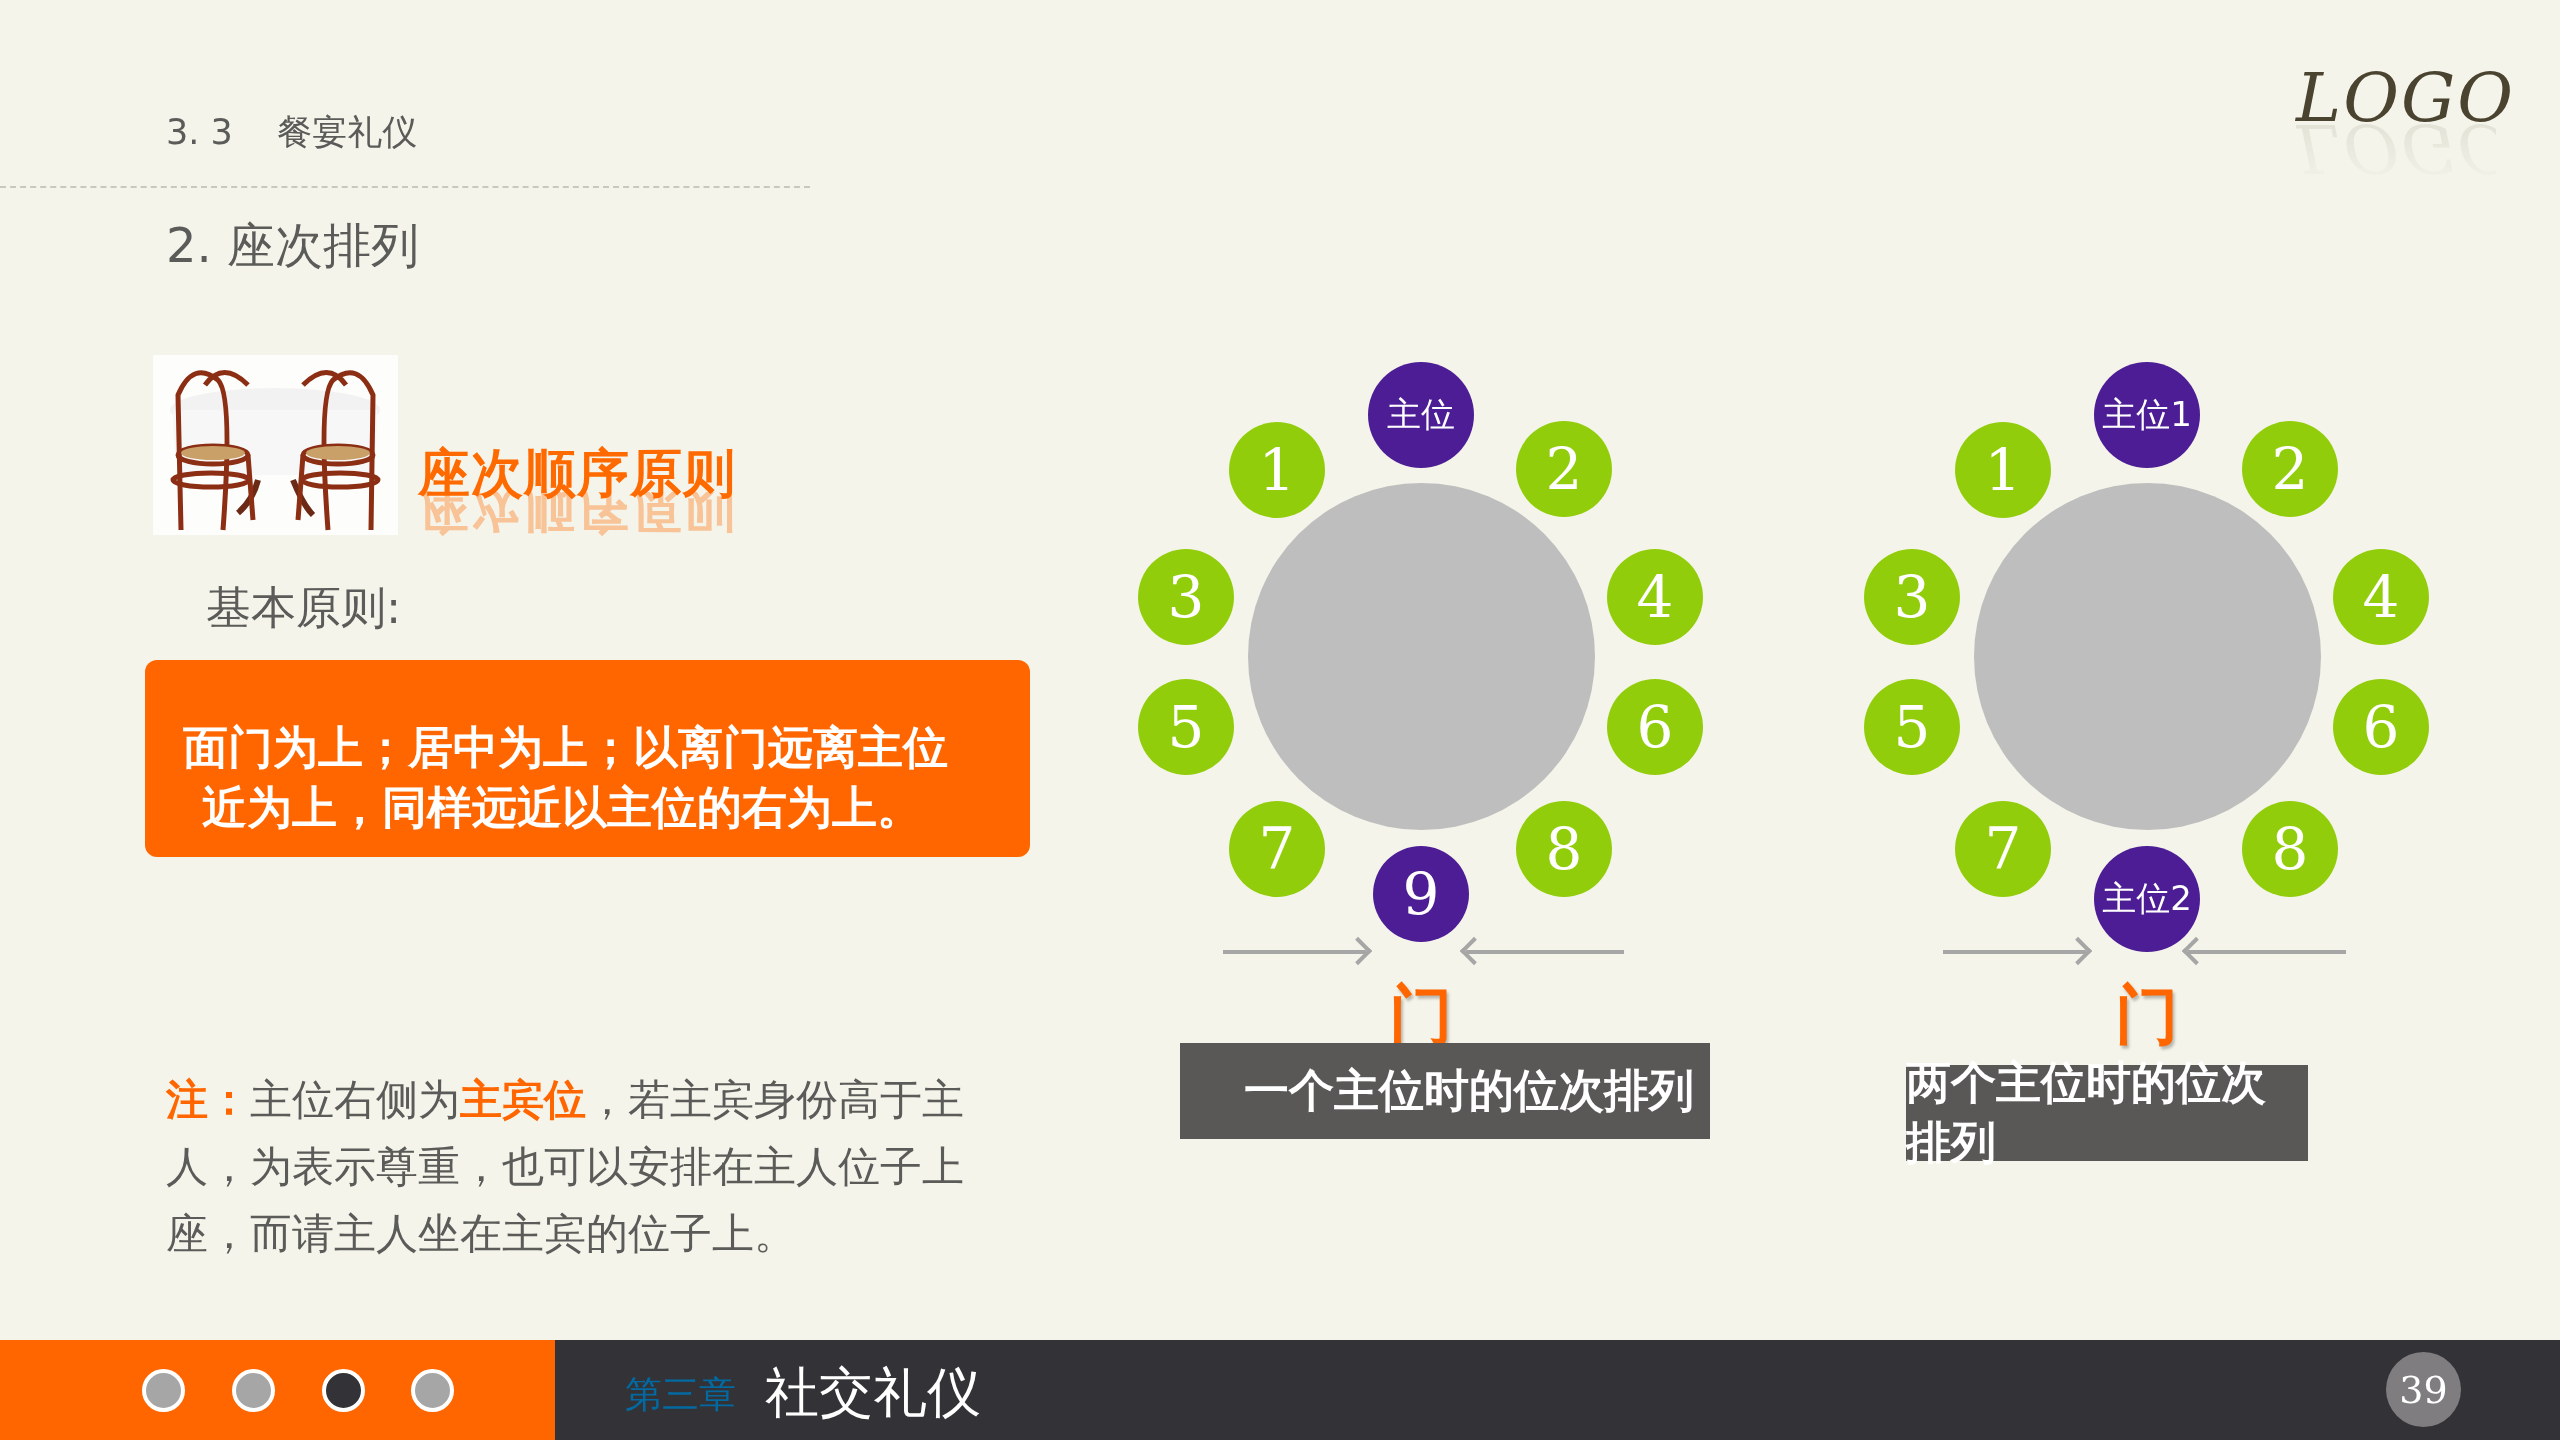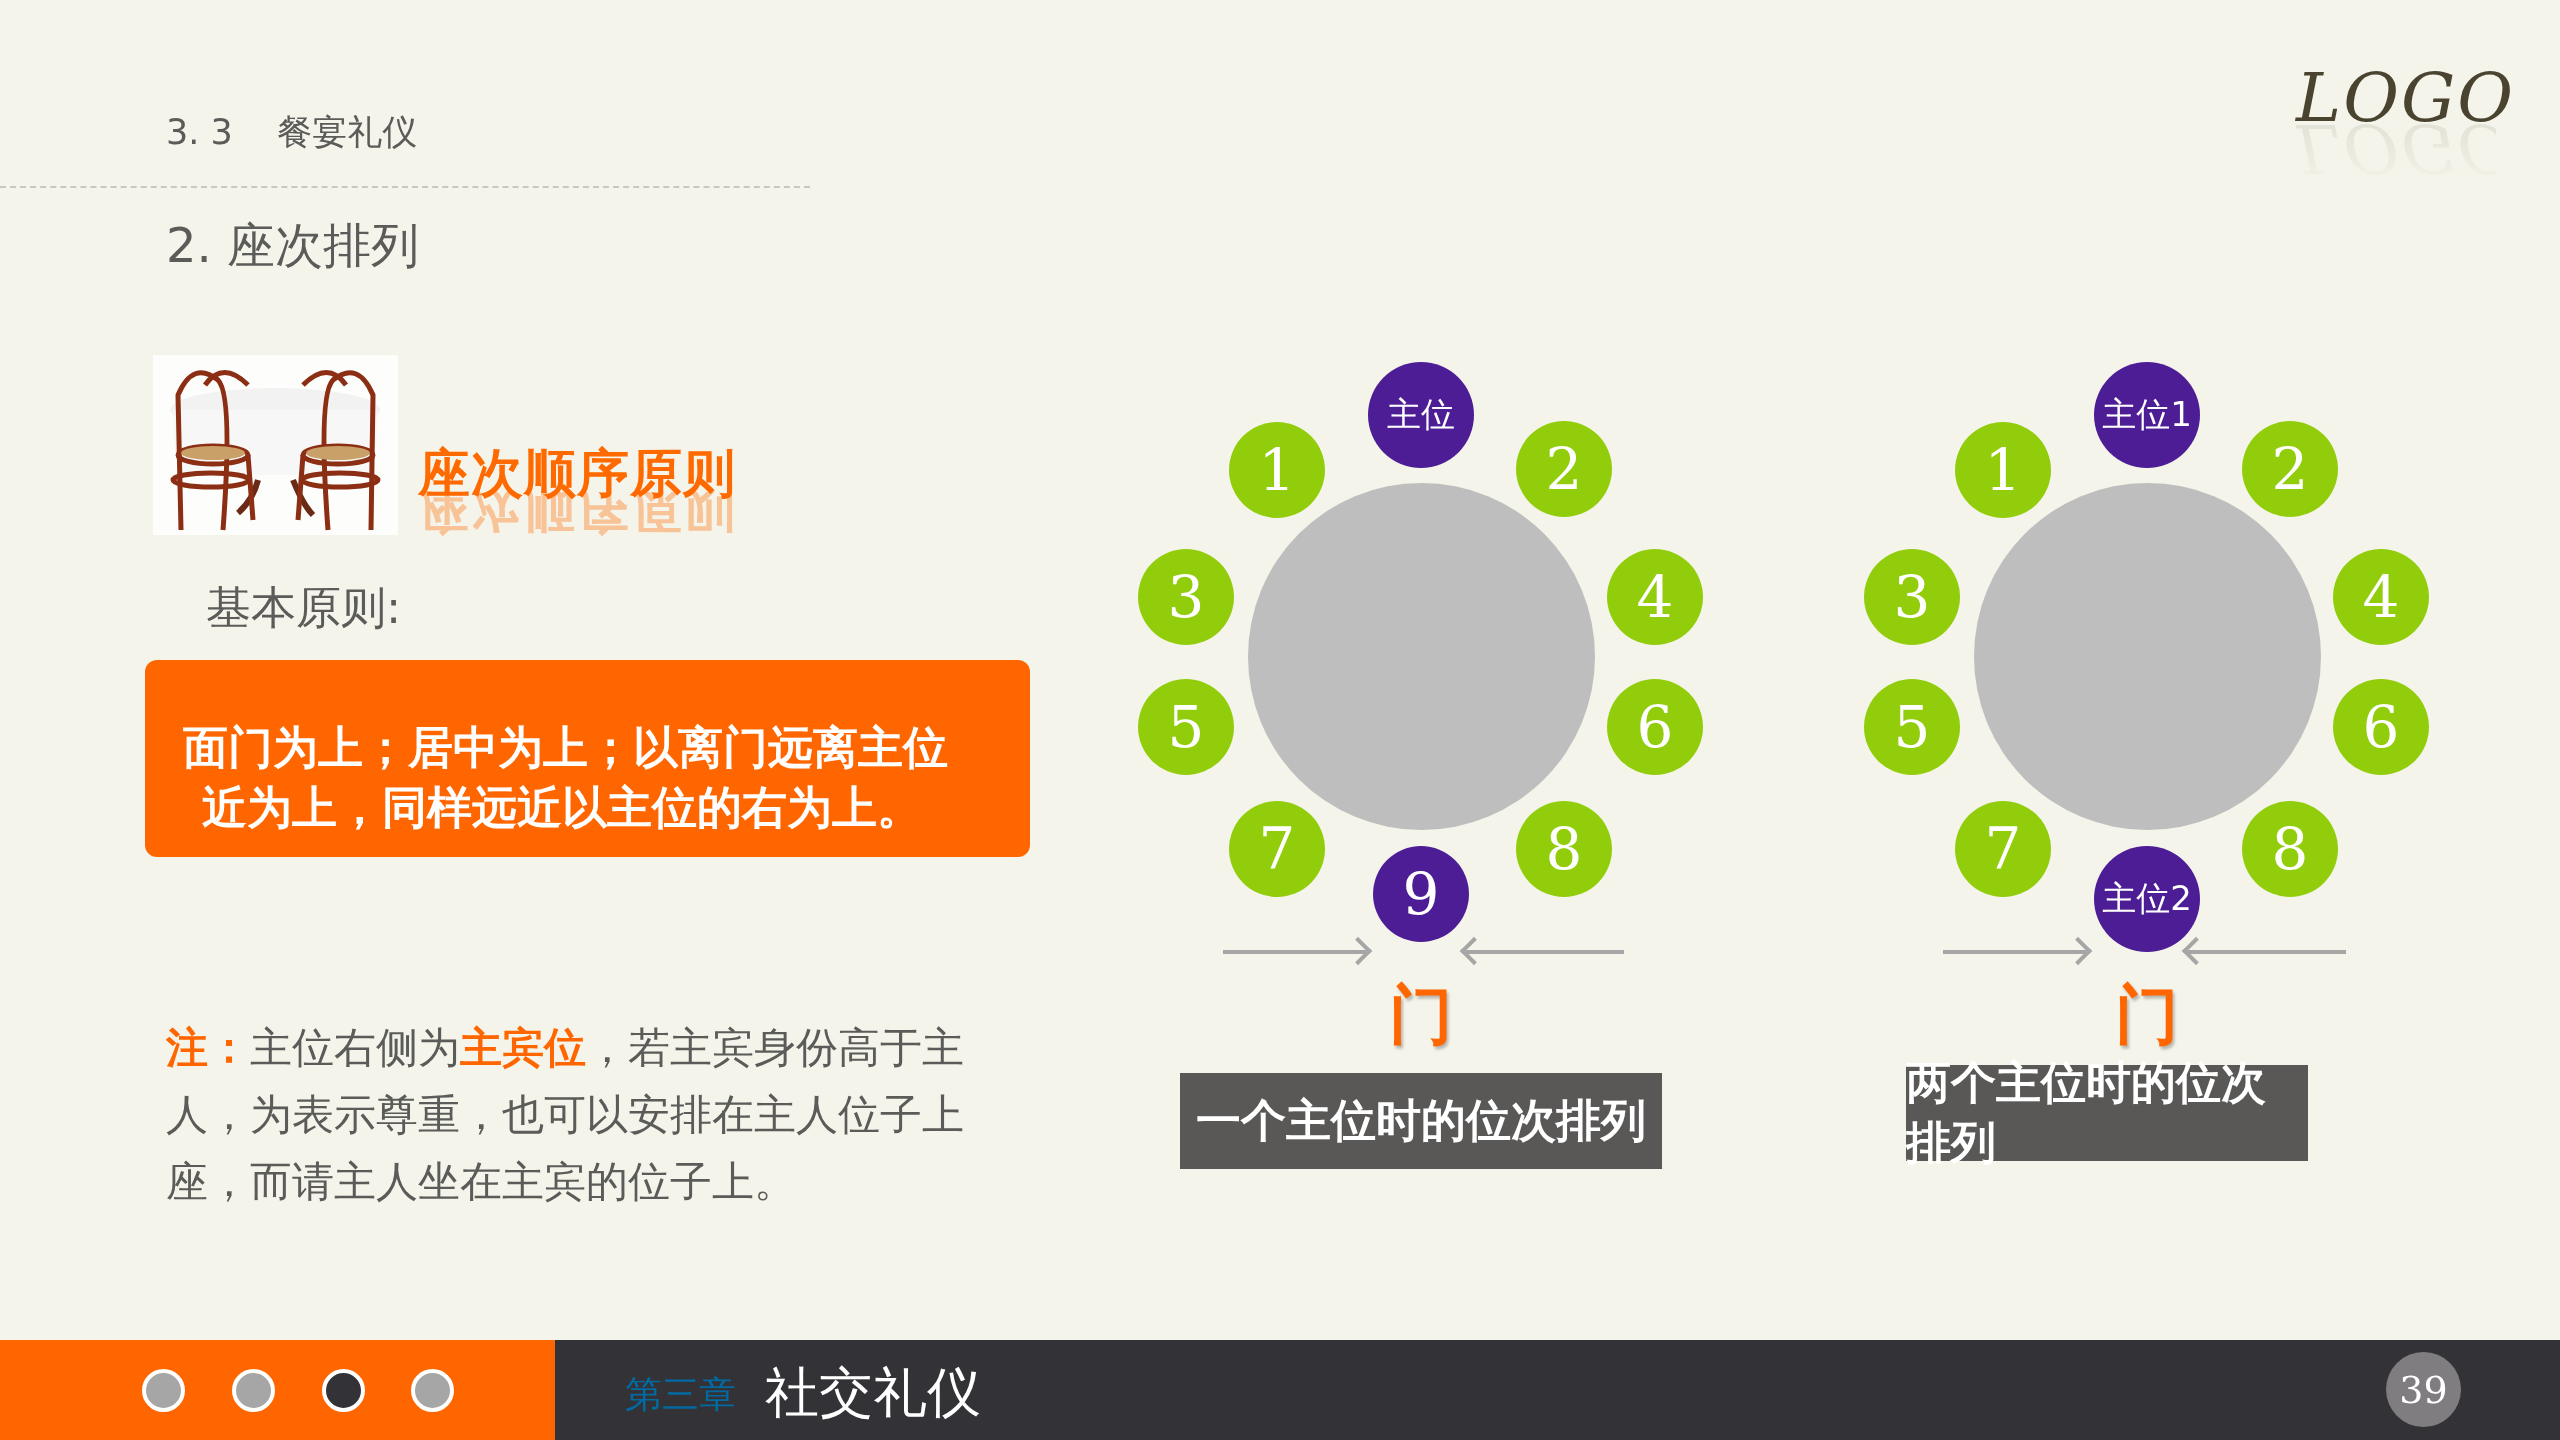--- a/index.html
+++ b/index.html
@@ -10,21 +10,21 @@
   .subtitle { left:166px; top:214px; font-size:48px; color:#5b5b59; line-height:62px; }
   .logo { left:2296px; top:58px; width:200px; height:120px; }
   .logo-text { font-family:"DejaVu Serif", serif; font-style:italic; font-size:68px; color:#4a4330; letter-spacing:2px; line-height:80px; }
   .logo-reflect { font-family:"DejaVu Serif", serif; font-style:italic; font-size:68px; color:#4a4330; letter-spacing:2px; line-height:80px; transform:scaleY(-1); opacity:0.12; margin-top:-30px; -webkit-mask-image:linear-gradient(to top, rgba(0,0,0,1), rgba(0,0,0,0)); }
   .chairs { left:153px; top:355px; width:245px; height:180px; background:#fdfdfb; overflow:hidden; }
   .principle-head { left:418px; top:440px; font-size:52px; font-weight:bold; color:#ff6a00; line-height:66px; letter-spacing:1px; }
   .principle-reflect { left:418px; top:492px; font-size:52px; font-weight:bold; color:#ff6a00; line-height:66px; letter-spacing:1px; transform:scaleY(-1); opacity:0.35; height:50px; overflow:hidden; }
   .basic-label { left:166px; top:578px; font-size:45px; color:#5b5b59; line-height:60px;margin-left:40px; }
   .rule-box { left:145px; top:660px; width:885px; height:197px; background:#ff6600; border-radius:12px; }
   .rule-line { position:absolute; color:#fff; font-weight:bold; font-size:45px; line-height:60px; white-space:nowrap; }
-  .note { left:166px; top:1014px; width:860px; font-size:42px; color:#5b5b59; line-height:67px; }
+  .note { left:166px; top:1066px; width:860px; font-size:42px; color:#5b5b59; line-height:67px; }
   .note .hl { color:#ff6600; font-weight:bold; }
   .seat { position:absolute; border-radius:50%; display:flex; align-items:center; justify-content:center; color:#fff; }
   .seat.green { background:#92cd0c; width:96px; height:96px; font-family:"DejaVu Serif", "Liberation Serif", serif; font-size:58px; }
   .seat.orange { background:#4c1d95; }
   .seat.big { width:106px; height:106px; font-size:34px; }
   .seat.num9 { width:96px; height:96px; font-family:"DejaVu Serif", "Liberation Serif", serif; font-size:58px; }
   .table { position:absolute; border-radius:50%; background:#bebebe; width:347px; height:347px; }
   .arrow { position:absolute; height:4px; background:#a6a6a6; }
   .arrow.right::after { content:""; position:absolute; right:-2px; top:-9px; width:16px; height:16px; border-top:4px solid #a6a6a6; border-right:4px solid #a6a6a6; transform:rotate(45deg); }
   .arrow.left::before { content:""; position:absolute; left:-2px; top:-9px; width:16px; height:16px; border-bottom:4px solid #a6a6a6; border-left:4px solid #a6a6a6; transform:rotate(45deg); }
@@ -93,21 +93,21 @@
   <div class="seat green" style="left:1138px; top:549px;">3</div>
   <div class="seat green" style="left:1607px; top:549px;">4</div>
   <div class="seat green" style="left:1138px; top:679px;">5</div>
   <div class="seat green" style="left:1607px; top:679px;">6</div>
   <div class="seat green" style="left:1229px; top:801px;">7</div>
   <div class="seat green" style="left:1516px; top:801px;">8</div>
   <div class="seat orange num9" style="left:1373px; top:846px;">9</div>
   <div class="arrow right" style="left:1223px; top:950px; width:143px;"></div>
   <div class="arrow left" style="left:1466px; top:950px; width:158px;"></div>
   <div class="door" style="left:1371px; top:980px;">门</div>
-  <div class="caption" style="left:1180px; top:1073px; width:482px;">一个主位时的位次排列</div>
+  <div class="caption" style="left:1180px; top:1043px; width:482px;padding-left:48px;">一个主位时的位次排列</div>
 </div>
 
 <div>
   <div class="table" style="left:1974px; top:483px;"></div>
   <div class="seat orange big" style="left:2094px; top:362px;">主位1</div>
   <div class="seat green" style="left:1955px; top:422px;">1</div>
   <div class="seat green" style="left:2242px; top:421px;">2</div>
   <div class="seat green" style="left:1864px; top:549px;">3</div>
   <div class="seat green" style="left:2333px; top:549px;">4</div>
   <div class="seat green" style="left:1864px; top:679px;">5</div>

